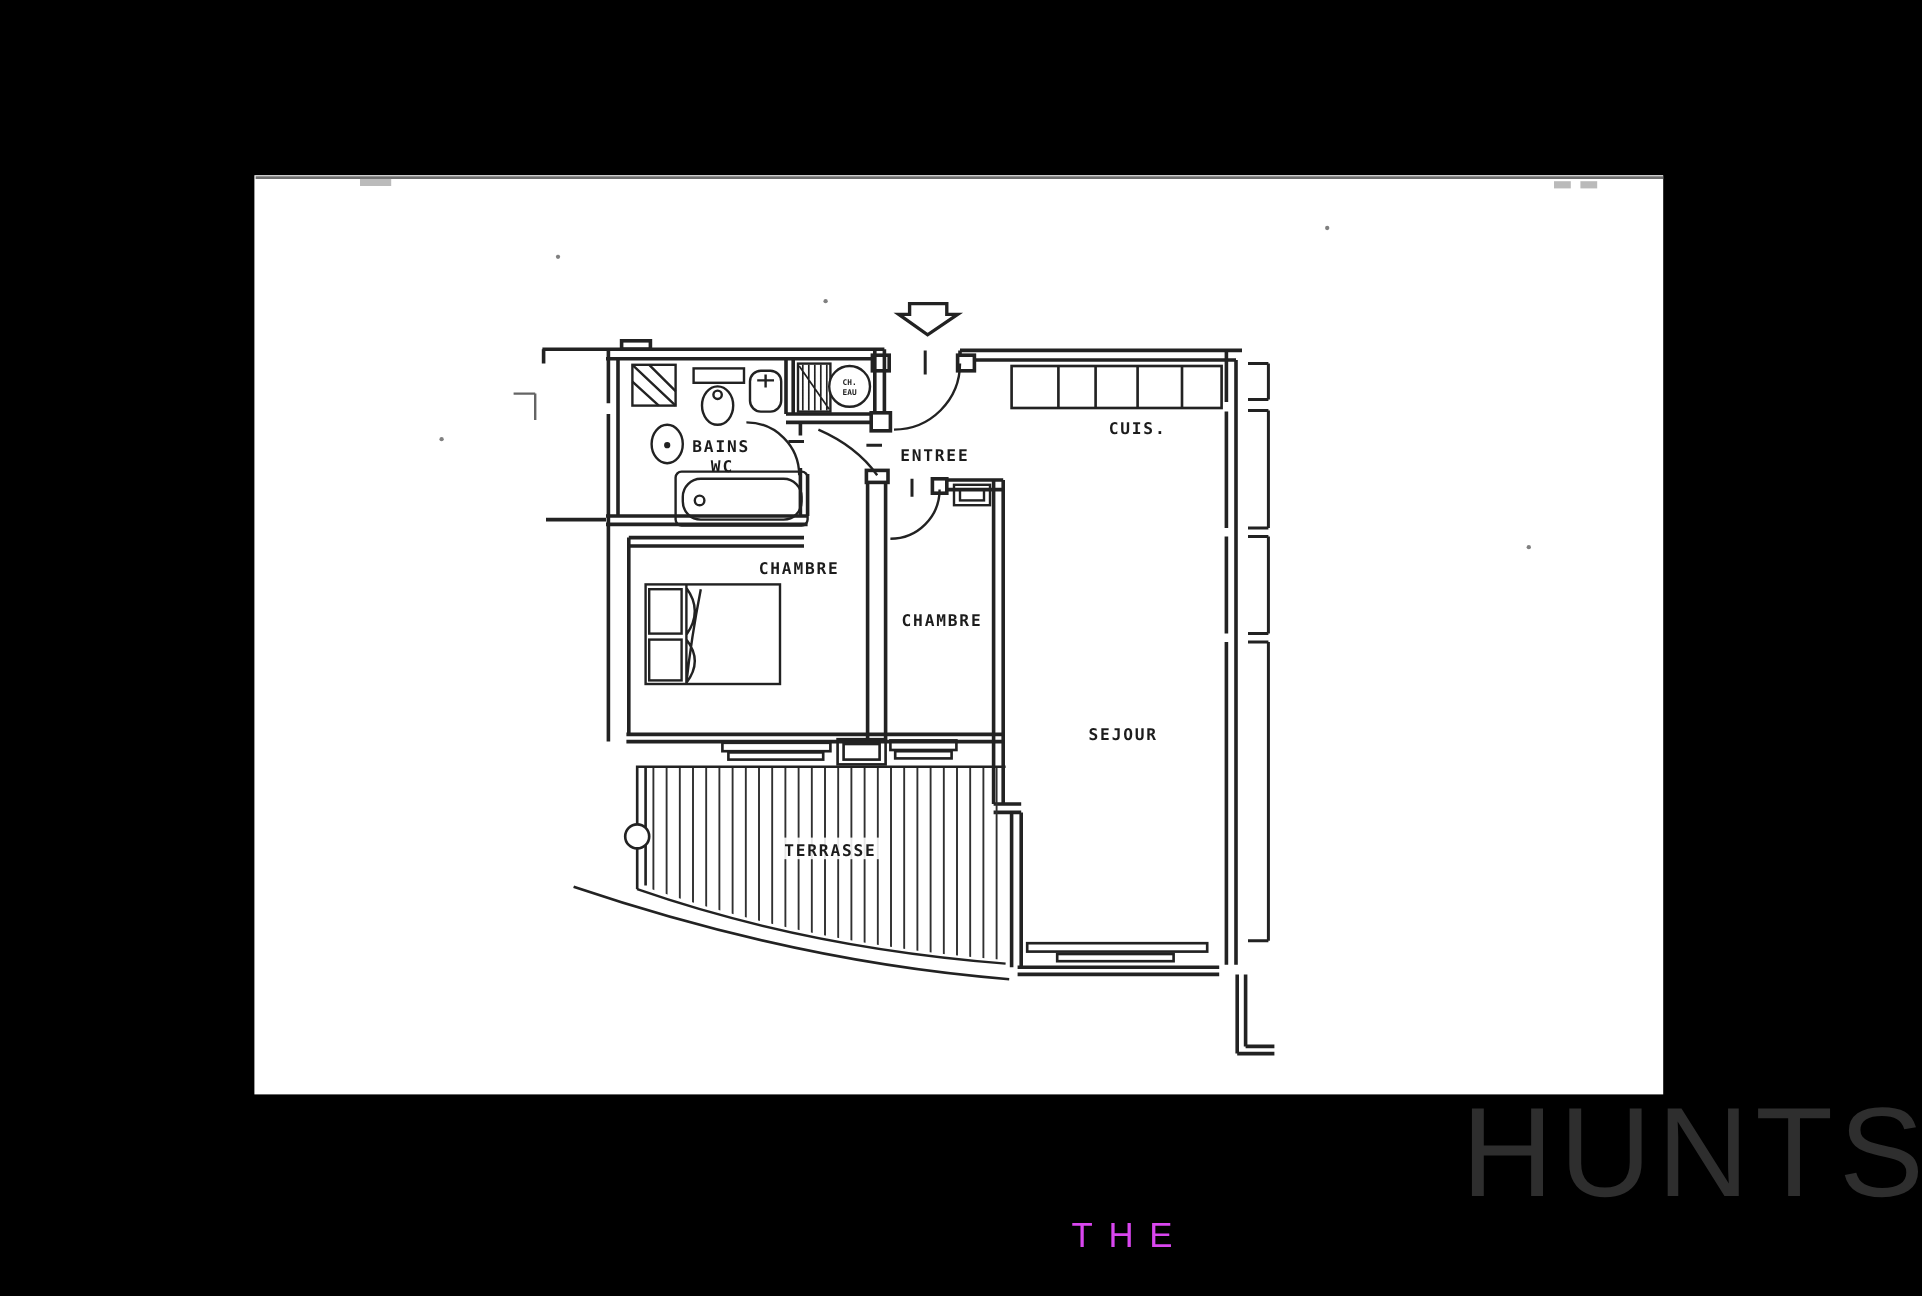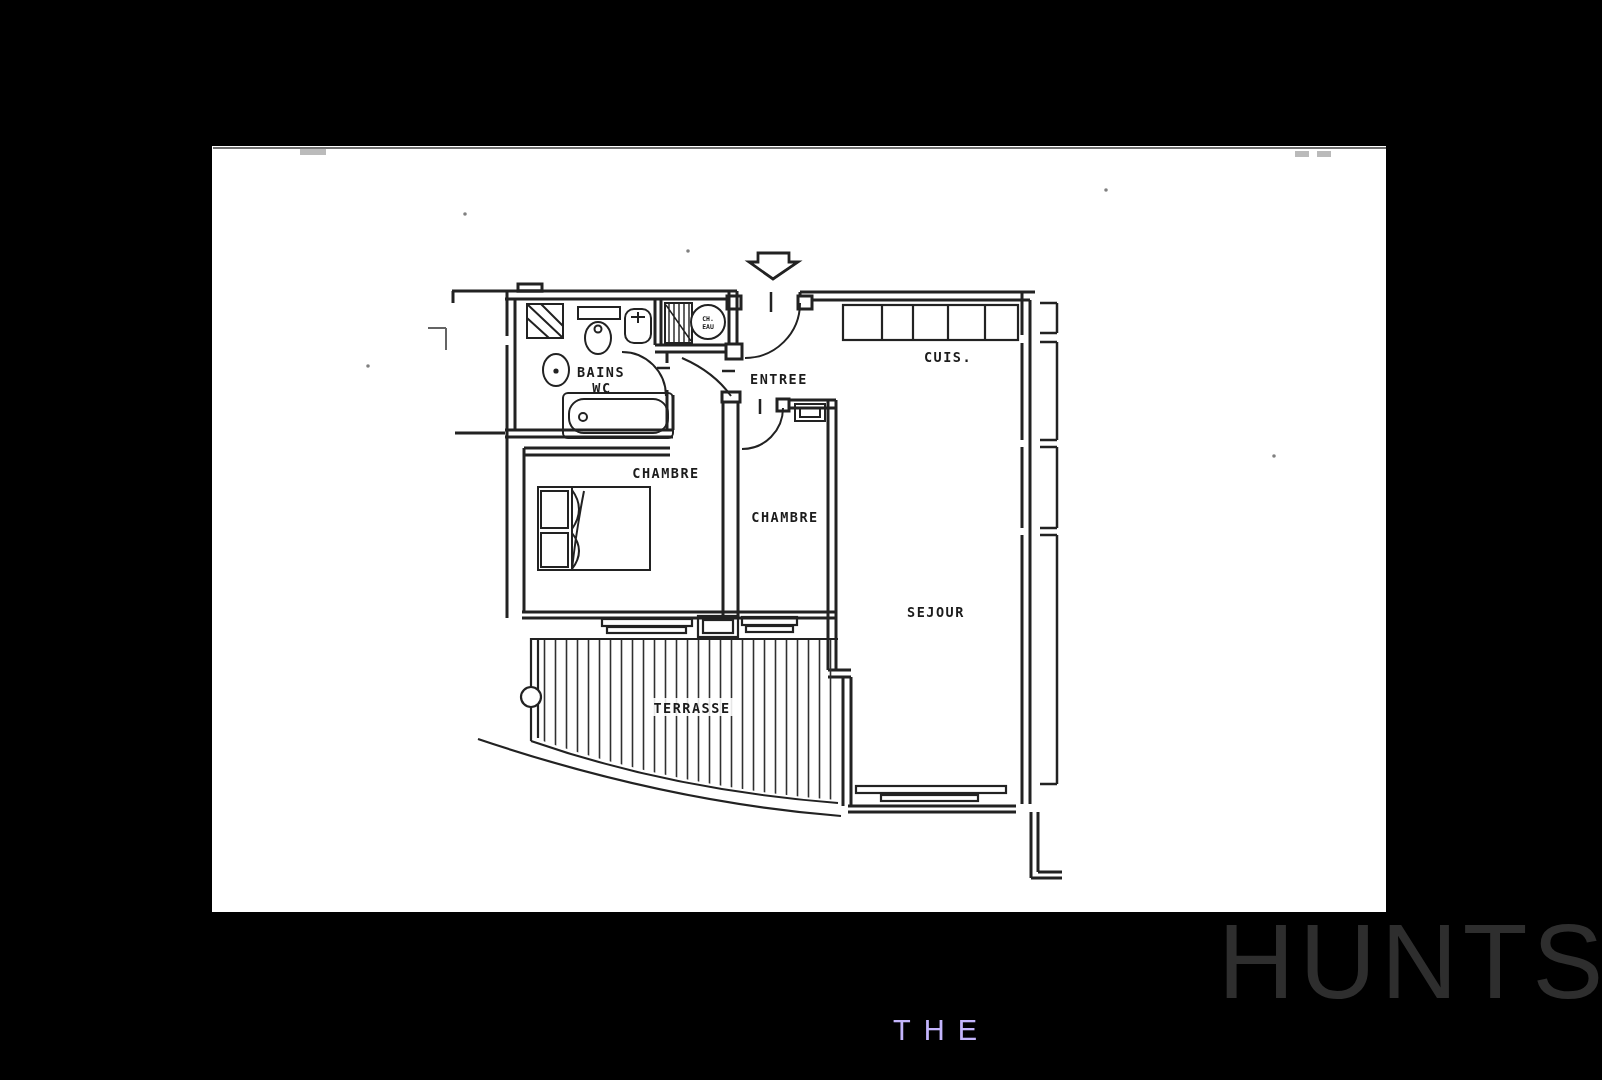--- a/index.html
+++ b/index.html
@@ -15,21 +15,21 @@
   .wm-the{position:absolute;left:893px;top:1014px;font-size:29px;letter-spacing:13px;
           font-weight:400;}
   .wm-hunts{position:absolute;left:1218px;top:901px;font-size:106px;letter-spacing:5px;
           font-weight:100;white-space:nowrap;}
 </style>
 </head>
 <body>
 
 <div class="stage">
 
-  <div class="wm-the" style="color: #c4b5fd;">THE</div>
+  <div class="wm-the" style="color: #d946ef;">THE</div>
   <div class="wm-hunts" style="color: rgb(46, 46, 46);">HUNTS</div>
 
   <svg class="plan" width="1602" height="1080" viewBox="0 0 1602 1080">
 
     <defs>
       <pattern id="deck" patternUnits="userSpaceOnUse" width="11" height="12">
         <line x1="5.5" y1="0" x2="5.5" y2="12" stroke="#303030" stroke-width="1.6"></line>
       </pattern>
     </defs>
 

